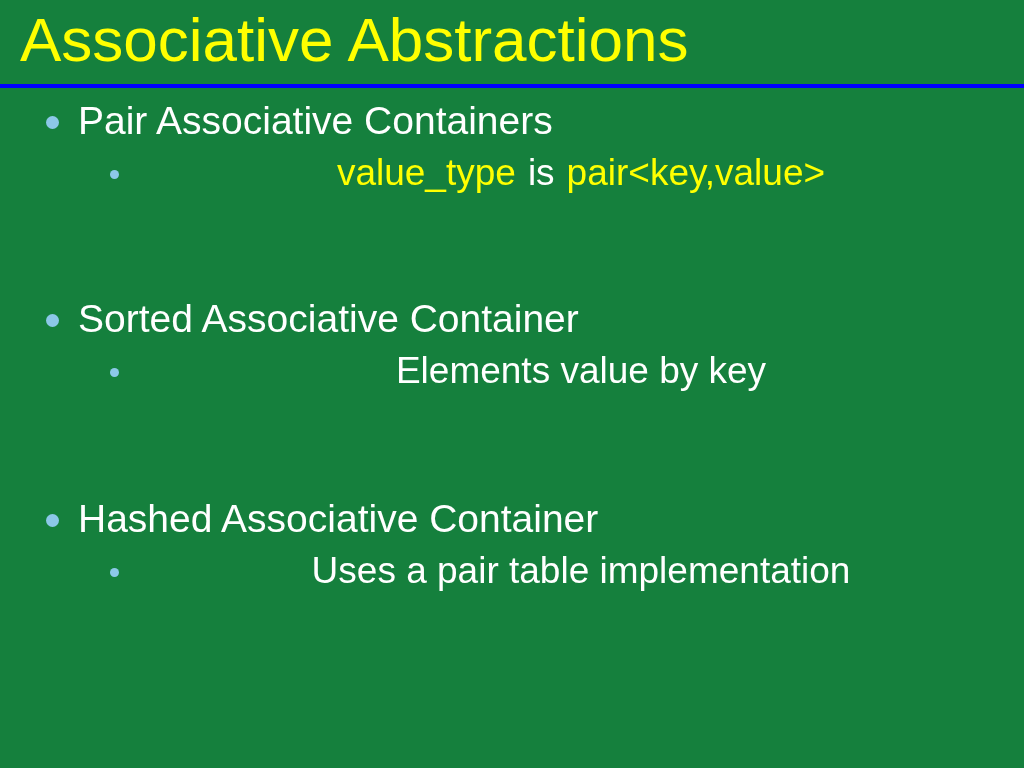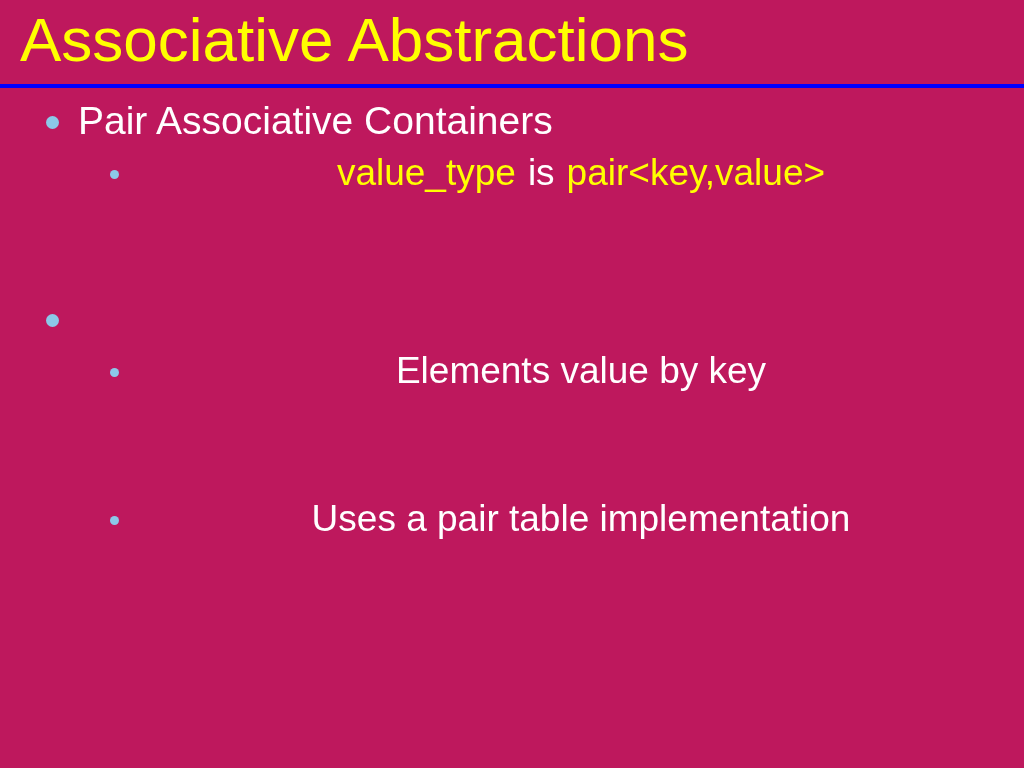--- a/index.html
+++ b/index.html
@@ -13,21 +13,21 @@
     background: #000080;
     font-family: "Liberation Sans", sans-serif;
     overflow: hidden;
     position: relative;
   }
 
   .slide {
     position: relative;
     width: 1024px;
     height: 768px;
-    background: #be185d;
+    background: #15803d;
     box-sizing: border-box;
     padding-left: 38px;
   }
 
   
   .title-band {
     position: absolute;
     left: 0;
     top: 0;
     width: 1024px;
@@ -155,30 +155,35 @@
         <span class="marker"></span>
         <span class="text">
           <span class="seg seg-code">value_type</span><span class="sp"></span><span class="seg seg-plain">is</span><span class="sp"></span><span class="seg seg-code">pair&lt;key,value&gt;</span>
         </span>
       </div>
     </div>
 
     <div class="group group-2">
       <div class="bullet-l1">
         <span class="marker"></span>
+        <span class="text">Sorted Associative Container</span>
       </div>
       <div class="bullet-l2">
         <span class="marker"></span>
         <span class="text">
           <span class="seg seg-plain">Elements value by key</span>
         </span>
       </div>
     </div>
 
     <div class="group group-3">
+      <div class="bullet-l1">
+        <span class="marker"></span>
+        <span class="text">Hashed Associative Container</span>
+      </div>
       <div class="bullet-l2">
         <span class="marker"></span>
         <span class="text">
           <span class="seg seg-plain">Uses a pair table implementation</span>
         </span>
       </div>
     </div>
 
   </div>
 </div>

